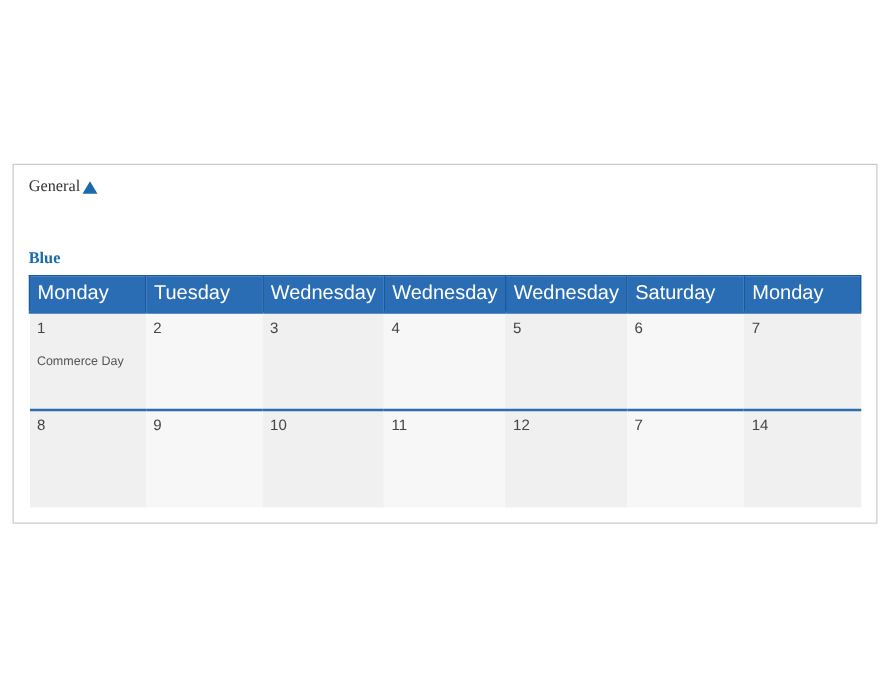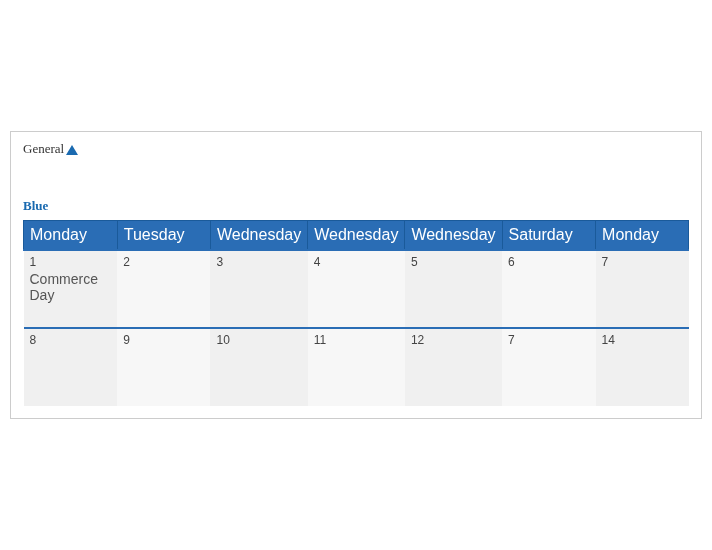--- a/index.html
+++ b/index.html
@@ -95,24 +95,24 @@
     }
     .calendar-grid tbody tr td:nth-child(even) {
       background: #f7f7f7;
     }
     .day-num {
       font-size: 12px;
       color: #444;
       display: block;
     }
     .day-event {
-      font-size: 14px;
+      font-size: 10px;
       color: #555;
       display: block;
-      margin-top: 2px;
+      margin-top: 15px;
     }
     .empty-cell {
       background: #f7f7f7 !important;
       border-top: 2px solid #2a6db5;
     }
   </style>
 </head>
 <body>
 
 <div class="calendar-wrapper">

